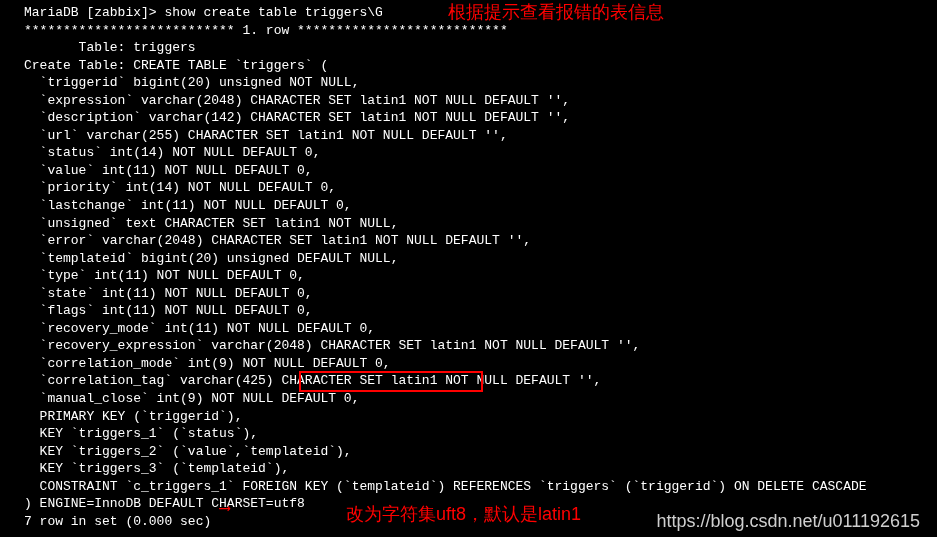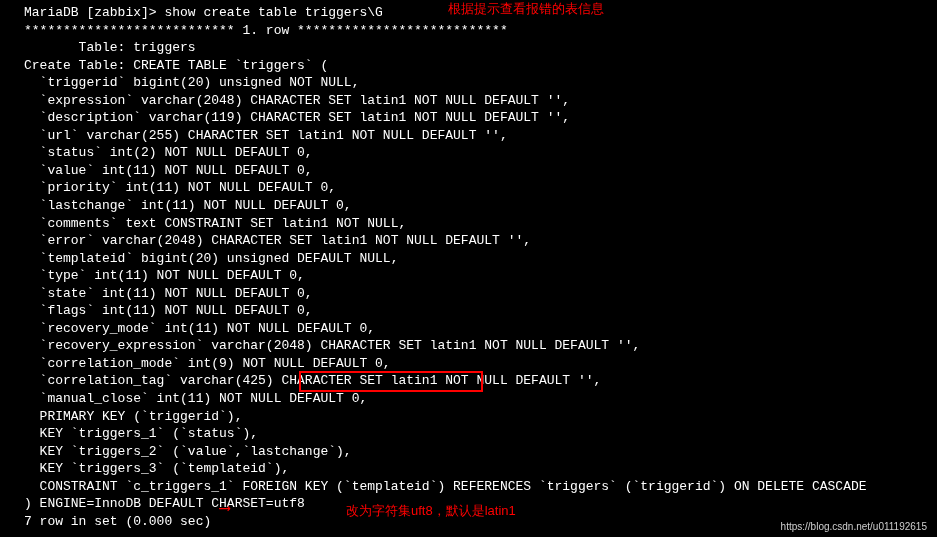--- a/index.html
+++ b/index.html
@@ -13,72 +13,72 @@
     width: 937px;
     height: 537px;
     box-sizing: border-box;
     position: relative;
     overflow: hidden;
   }
   .line { white-space: pre; padding-left: 16px; }
   .annotation-red {
     color: #ff0000;
     font-family: "SimSun", "Microsoft YaHei", sans-serif;
-    font-size: 13px;
+    font-size: 18px;
     position: absolute;
   }
   .red-box {
     position: absolute;
     border: 2px solid #ff0000;
     pointer-events: none;
   }
   .red-arrow {
     position: absolute;
     color: #ff0000;
     font-size: 16px;
     line-height: 1;
   }
   .watermark {
     position: absolute;
-    right: 10px;
+    right: 17px;
     bottom: 4px;
     color: #cfcfcf;
     font-family: Arial, sans-serif;
-    font-size: 10px;
+    font-size: 18px;
   }
 </style>
 </head>
 <body>
 
 <div class="line">MariaDB [zabbix]&gt; show create table triggers\G</div>
 <div class="line">*************************** 1. row ***************************</div>
 <div class="line">       Table: triggers</div>
 <div class="line">Create Table: CREATE TABLE `triggers` (</div>
 <div class="line">  `triggerid` bigint(20) unsigned NOT NULL,</div>
 <div class="line">  `expression` varchar(2048) CHARACTER SET latin1 NOT NULL DEFAULT '',</div>
-<div class="line">  `description` varchar(119) CHARACTER SET latin1 NOT NULL DEFAULT '',</div>
+<div class="line">  `description` varchar(142) CHARACTER SET latin1 NOT NULL DEFAULT '',</div>
 <div class="line">  `url` varchar(255) CHARACTER SET latin1 NOT NULL DEFAULT '',</div>
-<div class="line">  `status` int(2) NOT NULL DEFAULT 0,</div>
+<div class="line">  `status` int(14) NOT NULL DEFAULT 0,</div>
 <div class="line">  `value` int(11) NOT NULL DEFAULT 0,</div>
-<div class="line">  `priority` int(11) NOT NULL DEFAULT 0,</div>
+<div class="line">  `priority` int(14) NOT NULL DEFAULT 0,</div>
 <div class="line">  `lastchange` int(11) NOT NULL DEFAULT 0,</div>
-<div class="line">  `comments` text CONSTRAINT SET latin1 NOT NULL,</div>
+<div class="line">  `unsigned` text CHARACTER SET latin1 NOT NULL,</div>
 <div class="line">  `error` varchar(2048) CHARACTER SET latin1 NOT NULL DEFAULT '',</div>
 <div class="line">  `templateid` bigint(20) unsigned DEFAULT NULL,</div>
 <div class="line">  `type` int(11) NOT NULL DEFAULT 0,</div>
 <div class="line">  `state` int(11) NOT NULL DEFAULT 0,</div>
 <div class="line">  `flags` int(11) NOT NULL DEFAULT 0,</div>
 <div class="line">  `recovery_mode` int(11) NOT NULL DEFAULT 0,</div>
 <div class="line">  `recovery_expression` varchar(2048) CHARACTER SET latin1 NOT NULL DEFAULT '',</div>
 <div class="line">  `correlation_mode` int(9) NOT NULL DEFAULT 0,</div>
 <div class="line">  `correlation_tag` varchar(425) CHARACTER SET latin1 NOT NULL DEFAULT '',</div>
-<div class="line">  `manual_close` int(11) NOT NULL DEFAULT 0,</div>
+<div class="line">  `manual_close` int(9) NOT NULL DEFAULT 0,</div>
 <div class="line">  PRIMARY KEY (`triggerid`),</div>
 <div class="line">  KEY `triggers_1` (`status`),</div>
-<div class="line">  KEY `triggers_2` (`value`,`lastchange`),</div>
+<div class="line">  KEY `triggers_2` (`value`,`templateid`),</div>
 <div class="line">  KEY `triggers_3` (`templateid`),</div>
 <div class="line">  CONSTRAINT `c_triggers_1` FOREIGN KEY (`templateid`) REFERENCES `triggers` (`triggerid`) ON DELETE CASCADE</div>
 <div class="line">) ENGINE=InnoDB DEFAULT CHARSET=utf8</div>
 <div class="line">7 row in set (0.000 sec)</div>
 
 <div class="annotation-red" style="left:448px; top:0px;">根据提示查看报错的表信息</div>
 
 <div class="red-box" style="left:299px; top:371px; width:180px; height:17px;"></div>
 
 <div class="red-arrow" style="left:220px; top:501px;">⟶</div>

